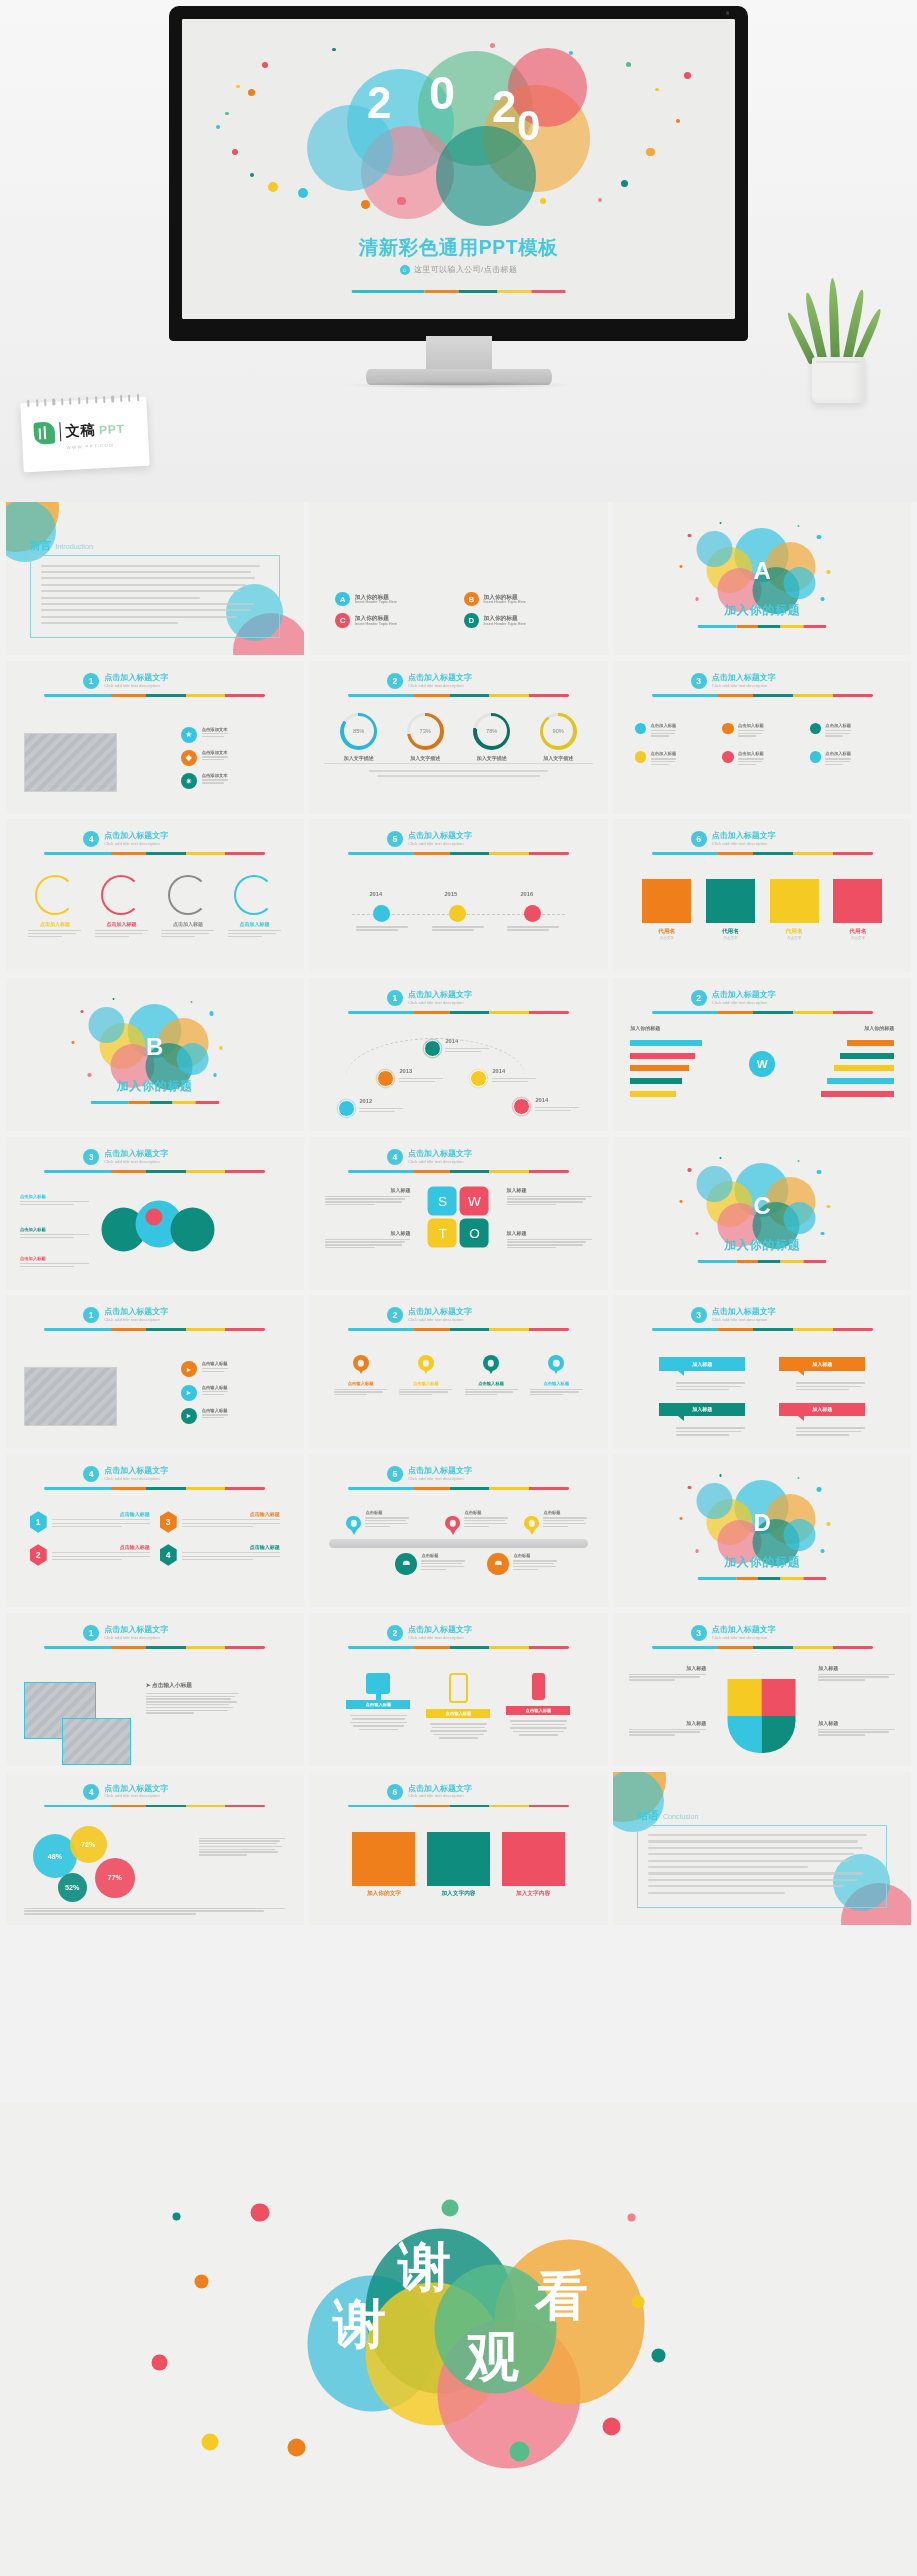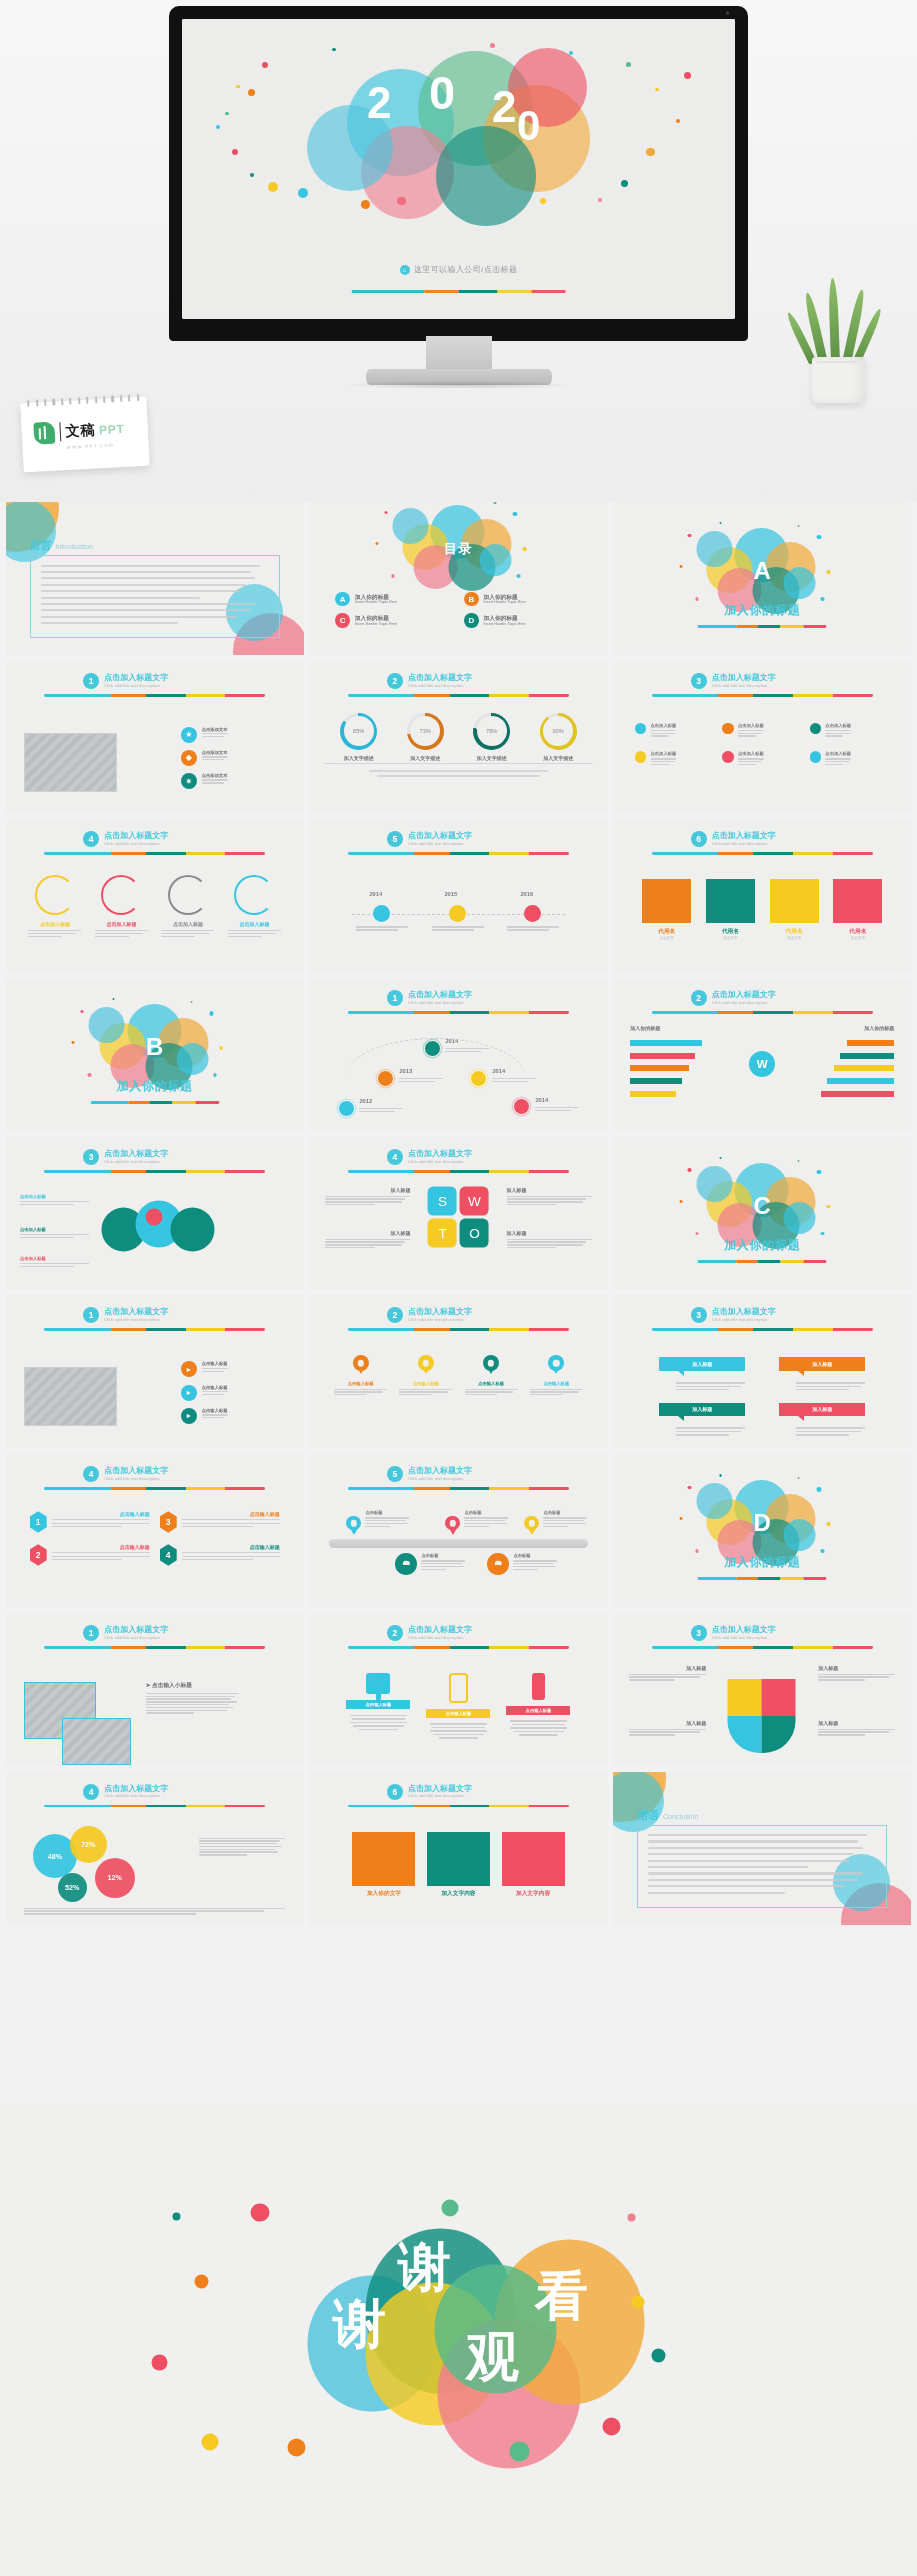--- a/index.html
+++ b/index.html
@@ -239,20 +239,21 @@
 <body>
 
 <div class="hero">
   <div class="hero-bg"></div>
 
   <div class="monitor">
     <div class="screen-frame">
       <div class="cam"></div>
       <div class="screen" id="hero-screen">
 
+        <div class="hero-title" style="z-index: 5;">清新彩色通用PPT模板</div>
         <div class="hero-sub" style="z-index: 5;">
           <span class="hs-icon">⌂</span><span>这里可以输入公司/点击标题</span>
         </div>
         <div class="hero-rule" id="hero-rule" style="z-index: 5;">
             <i style="background: rgb(43, 190, 205); width: 34%;"></i>
             <i style="background: rgb(232, 135, 30); width: 16%;"></i>
             <i style="background: rgb(14, 141, 127); width: 18%;"></i>
             <i style="background: rgb(242, 207, 59); width: 16%;"></i>
             <i style="background: rgb(232, 90, 106); width: 16%;"></i>
           </div>
@@ -357,37 +358,20 @@
           <span class="para" style="width: 70%;"></span>
           <span class="para" style="width: 94%;"></span>
           <span class="para" style="width: 92%;"></span>
           <span class="para" style="width: 86%;"></span>
           <span class="para" style="width: 60%;"></span>
         </div>
       </div>
     </div>
     <div class="slide">
       <div class="slide-inner">
-        <div class="cloud" style="top: 46px;">
-          <div class="bubble" style="left: 44px; top: 0px; width: 54px; height: 54px; background: rgb(53, 197, 224); opacity: 0.7;"></div>
-          <div class="bubble" style="left: 16px; top: 18.6px; width: 46px; height: 46px; background: rgb(245, 202, 34); opacity: 0.7;"></div>
-          <div class="bubble" style="left: 75px; top: 14.3px; width: 50px; height: 50px; background: rgb(242, 169, 59); opacity: 0.7;"></div>
-          <div class="bubble" style="left: 27px; top: 40px; width: 44px; height: 44px; background: rgb(240, 127, 143); opacity: 0.7;"></div>
-          <div class="bubble" style="left: 62px; top: 39px; width: 47px; height: 47px; background: rgb(14, 141, 127); opacity: 0.7;"></div>
-          <div class="bubble" style="left: 5.7px; top: 2.9px; width: 36px; height: 36px; background: rgb(79, 195, 221); opacity: 0.7;"></div>
-          <div class="bubble" style="left: 93px; top: 39px; width: 32px; height: 32px; background: rgb(53, 197, 224); opacity: 0.7;"></div>
-          <div class="dot" style="left: -2.9px; top: 5.7px; width: 3.6px; height: 3.6px; background: rgb(238, 79, 98);"></div>
-          <div class="dot" style="left: 126px; top: 7.2px; width: 4.3px; height: 4.3px; background: rgb(53, 197, 224);"></div>
-          <div class="dot" style="left: -11.5px; top: 37px; width: 2.9px; height: 2.9px; background: rgb(238, 127, 27);"></div>
-          <div class="dot" style="left: 136px; top: 42px; width: 3.6px; height: 3.6px; background: rgb(245, 202, 34);"></div>
-          <div class="dot" style="left: 4.3px; top: 69px; width: 3.6px; height: 3.6px; background: rgb(240, 127, 143);"></div>
-          <div class="dot" style="left: 130px; top: 69px; width: 3.6px; height: 3.6px; background: rgb(53, 197, 224);"></div>
-          <div class="dot" style="left: 107px; top: -2.9px; width: 2.1px; height: 2.1px; background: rgb(87, 187, 138);"></div>
-          <div class="toc-cloud-label">目录</div>
-        </div>
         <div class="toc">
           <div class="toc-item">
             <div class="toc-badge" style="background: rgb(53, 197, 224);">A</div>
             <div>
               <div class="toc-t">加入你的标题</div>
               <div class="toc-s">Insert Header Topic Here</div>
             </div>
           </div>
           <div class="toc-item">
             <div class="toc-badge" style="background: rgb(238, 127, 27);">B</div>
@@ -1494,21 +1478,21 @@
         <div class="rule">
           <i style="background: rgb(53, 197, 224); width: 30%;"></i>
           <i style="background: rgb(238, 127, 27); width: 16%;"></i>
           <i style="background: rgb(14, 141, 127); width: 18%;"></i>
           <i style="background: rgb(245, 202, 34); width: 18%;"></i>
           <i style="background: rgb(238, 79, 98); width: 18%;"></i>
         </div>
         <div class="statcircles">
           <div class="stat-c" style="left: 7.2px; top: 8.6px; width: 44px; height: 44px; background: rgb(53, 197, 224);">48%</div>
           <div class="stat-c" style="left: 44px; top: 0px; width: 37px; height: 37px; background: rgb(245, 202, 34);">72%</div>
-          <div class="stat-c" style="left: 69px; top: 32px; width: 40px; height: 40px; background: rgb(238, 79, 98);">12%</div>
+          <div class="stat-c" style="left: 69px; top: 32px; width: 40px; height: 40px; background: rgb(238, 79, 98);">77%</div>
           <div class="stat-c" style="left: 32px; top: 47px; width: 29px; height: 29px; background: rgb(14, 141, 127);">52%</div>
         </div>
         <div class="bl-lines" style="position: absolute; right: 18.6px; top: 66px; width: 86px;">
           <i style="width: 100%;"></i>
           <i style="width: 94%;"></i>
           <i style="width: 90%;"></i>
           <i style="width: 96%;"></i>
           <i style="width: 88%;"></i>
           <i style="width: 92%;"></i>
           <i style="width: 56%;"></i>

